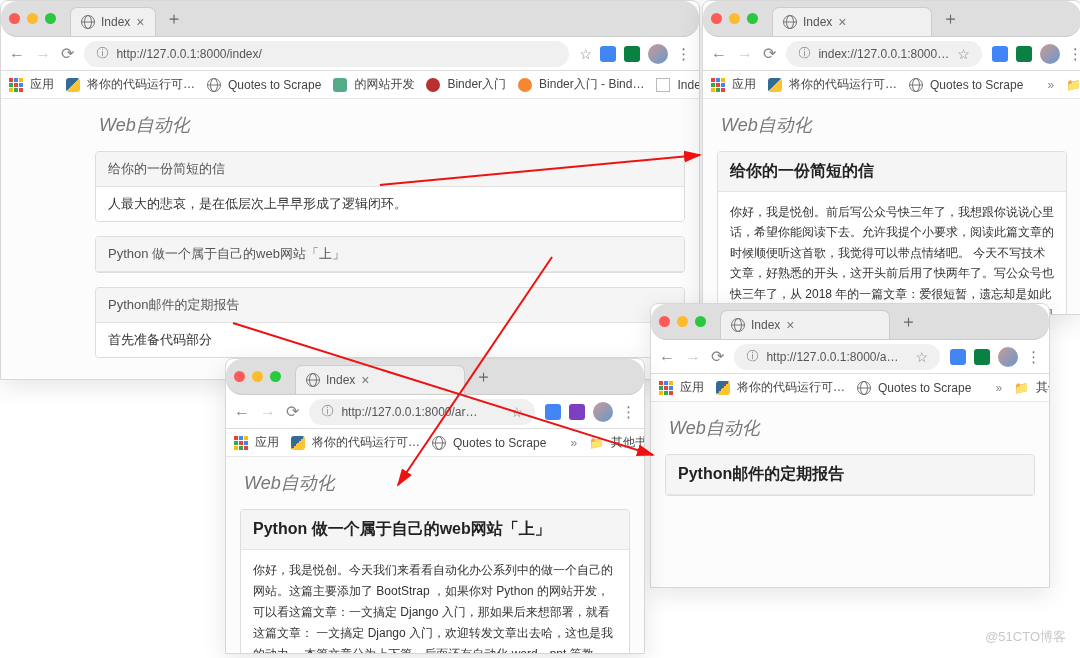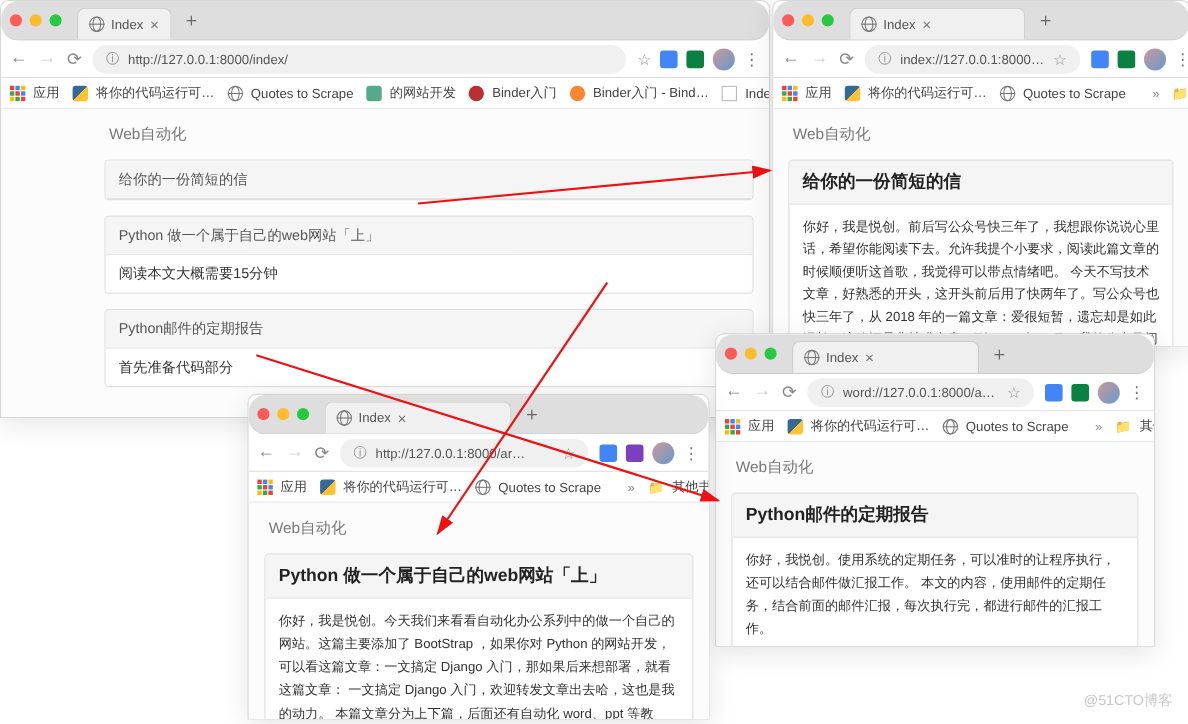--- a/index.html
+++ b/index.html
@@ -66,21 +66,21 @@
   .bookbar .apps i:nth-child(6){background:#4285f4;}
   .bookbar .apps i:nth-child(7){background:#fbbc05;}
   .bookbar .apps i:nth-child(8){background:#34a853;}
   .bookbar .apps i:nth-child(9){background:#ea4335;}
   .bookbar .chev { color:#888; }
   .bookbar .folder::before { content:"📁 "; }
   .spacer { flex:1; }
 
   .page { flex:1; overflow: auto; background: #fcfcfc; }
   .page-inner { padding: 0 14px 14px; }
-  .page-title { font-size: 14px; color: #777; padding: 14px 4px; }
+  .page-title { font-size: 18px; color: #777; padding: 14px 4px; font-style: italic; }
 
   .card { border: 1px solid #ddd; border-radius: 4px; background: #fff; margin-bottom: 14px; overflow: hidden; }
   .card-head { background: #f5f5f5; border-bottom: 1px solid #e5e5e5; padding: 9px 12px; font-size: 13px; color: #333; }
   .card-head.strong { font-weight: 700; font-size: 16px; color: #222; }
   .card-body { padding: 10px 12px; font-size: 13px; color: #333; line-height: 1.75; }
   .panel { border: 1px solid #ddd; border-radius: 3px; padding: 8px 12px; font-size: 13px; color: #333; margin-bottom: 12px; background:#fff; }
   .panel.gray { background: #f5f5f5; border-color:#e0e0e0; color:#555; }
 
   
   svg.overlay { position: absolute; left: 0; top: 0; width: 1080px; height: 658px; pointer-events: none; z-index: 100; }
@@ -178,24 +178,24 @@
         <span class="visualgo-icon"></span>
         <span>VisuAlgo - 数据结…</span>
       </span>
 
   </div>
   <div class="page">
     <div class="page-inner" style="max-width:640px;margin-left:80px;">
       <div class="page-title">Web自动化</div>
       <div class="card">
         <div class="panel gray" style="border:none;border-bottom:1px solid #e3e3e3;border-radius:0;margin:0;">给你的一份简短的信</div>
+        <div class="panel" style="border:none;margin:0;">人最大的悲哀，是在低层次上早早形成了逻辑闭环。</div>
       </div>
       <div class="card">
         <div class="panel gray" style="border:none;border-bottom:1px solid #e3e3e3;border-radius:0;margin:0;">Python 做一个属于自己的web网站「上」</div>
-        <div class="panel" style="border:none;margin:0;">阅读本文大概需要15分钟</div>
       </div>
       <div class="card" style="margin-bottom:0;">
         <div class="panel gray" style="border:none;border-bottom:1px solid #e3e3e3;border-radius:0;margin:0;">Python邮件的定期报告</div>
         <div class="panel" style="border:none;margin:0;">首先准备代码部分</div>
       </div>
     </div>
   </div>
 </div>
 
 <div class="browser" style="right:-2px;top:0;width:380px;height:315px;">
@@ -283,21 +283,21 @@
     <span class="newtab">＋</span>
   </div>
   <div class="toolbar">
     <div class="nav-icons">
         <span>←</span>
         <span style="opacity:.4">→</span>
         <span>⟳</span>
       </div>
     <div class="omnibox">
         <span style="color:#888">ⓘ</span>
-        <span class="url">word://127.0.0.1:8000/a…</span>
+        <span class="url">http://127.0.0.1:8000/a…</span>
         <span class="star">☆</span>
       </div>
     <div class="right-icons">
         <span class="ext" style="background:#4285f4"></span>
         <span class="ext" style="background:#0b8043"></span>
         <span class="avatar"></span>
         <span class="dots3">⋮</span>
       </div>
   </div>
   <div class="bookbar">
@@ -327,21 +327,20 @@
     <span class="chev">»</span>
     <span class="bk folder">
         <span>其他书签</span>
       </span>
   </div>
   <div class="page">
     <div class="page-inner">
       <div class="page-title">Web自动化</div>
       <div class="card">
         <div class="card-head strong">Python邮件的定期报告</div>
-        <div class="card-body" style="font-size:12px;">你好，我悦创。使用系统的定期任务，可以准时的让程序执行，还可以结合邮件做汇报工作。 本文的内容，使用邮件的定期任务，结合前面的邮件汇报，每次执行完，都进行邮件的汇报工作。</div>
       </div>
     </div>
   </div>
 </div>
 
 <div class="browser" style="left:225px;top:358px;width:420px;height:296px;">
   <div class="titlebar">
     <div class="traffic">
         <span class="t-red"></span>
         <span class="t-yel"></span>

